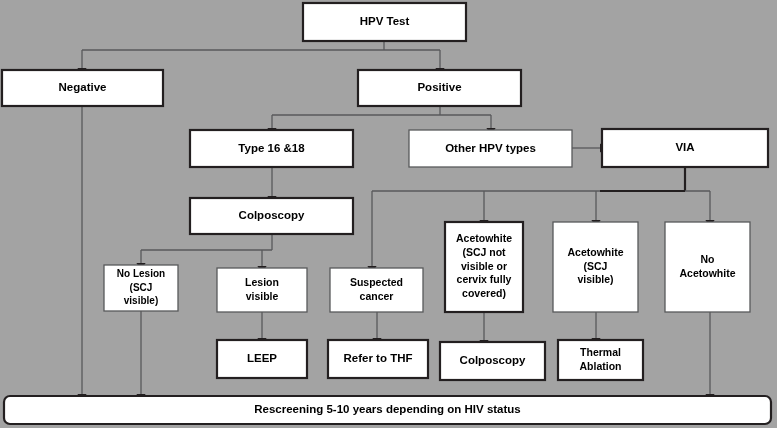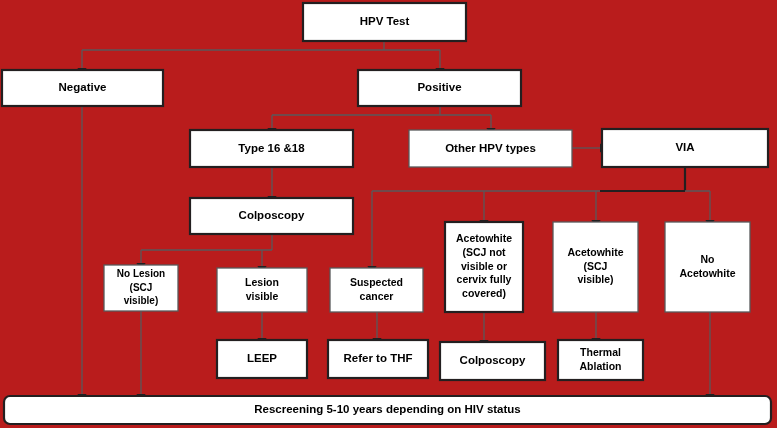--- a/index.html
+++ b/index.html
@@ -4,21 +4,21 @@
 <style>
   html, body {
     margin: 0;
     padding: 0;
     background: #ffffff;
   }
   #chart-root {
     position: relative;
     width: 777px;
     height: 428px;
-    background: #b91c1c;
+    background: #a3a3a3;
     font-family: "Liberation Sans", sans-serif;
     overflow: hidden;
   }
   svg.flow {
     position: absolute;
     left: 0;
     top: 0;
     width: 777px;
     height: 428px;
     display: block;

